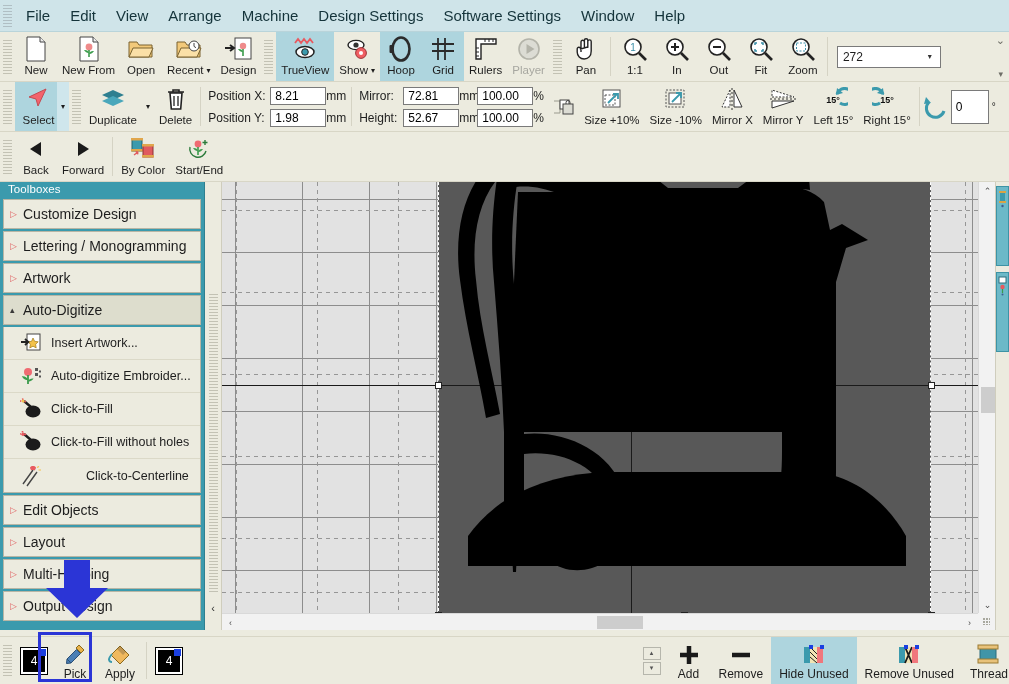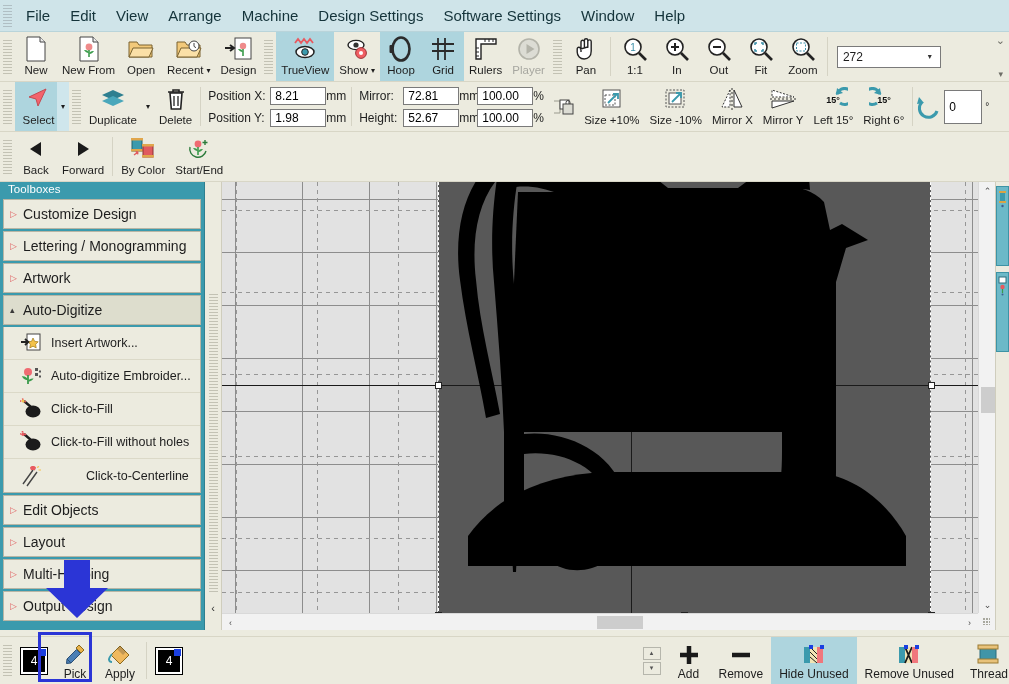--- a/index.html
+++ b/index.html
@@ -566,21 +566,21 @@
     </div>
 
     <div class="btn">
       <div class="ico">
         <svg width="30" height="24" viewBox="0 0 30 24">
             <path d="M8 16a8 8 0 113-9" stroke="#3b9aad" stroke-width="3" fill="none"></path>
             <path d="M11 1l1 7-7-2z" fill="#3b9aad"></path>
             <text x="15" y="16" font-size="9" font-weight="bold" text-anchor="middle" fill="#111" font-family="Liberation Sans">15°</text>
           </svg>
       </div>
-      <div class="lbl">Right 6°</div>
+      <div class="lbl">Right 15°</div>
     </div>
 
     <div class="vsep"></div>
 
     <div style="display:flex;align-items:center">
       <svg width="28" height="26" viewBox="0 0 28 26">
         <path d="M21 17A9 9 0 116 8" stroke="#3b9aad" stroke-width="3" fill="none"></path>
           <path d="M3 3l5 6-7 1z" fill="#3b9aad"></path>
       </svg>
     </div>

